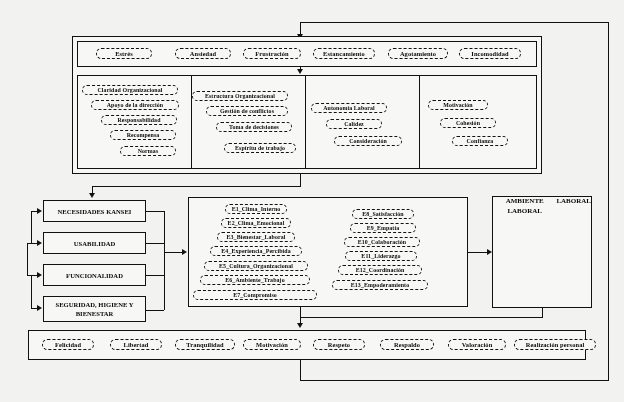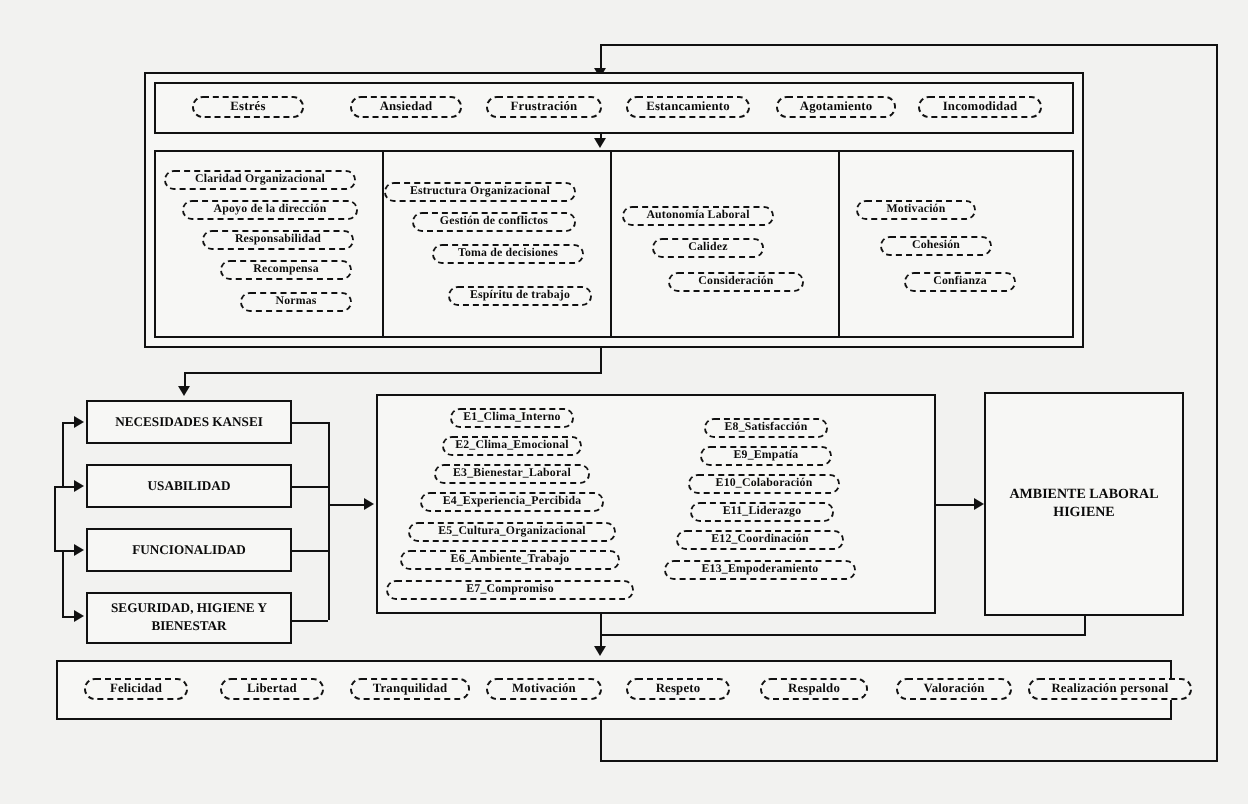--- a/index.html
+++ b/index.html
@@ -37,21 +37,21 @@
   .lbox{
     position:absolute;box-sizing:border-box;
     border:1.5px solid #111;background:#f7f7f5;
     display:flex;align-items:center;justify-content:center;
     text-align:center;font-weight:bold;font-size:6.6px;
     line-height:9px;padding:0 3px;
   }
   .rbox{
     position:absolute;box-sizing:border-box;
     border:1.5px solid #111;background:#f7f7f5;
-    display:flex;flex-direction:column;align-items:center;justify-content:center;
+    display:flex;align-items:flex-start;justify-content:center;
     text-align:center;font-weight:bold;font-size:7px;line-height:9.5px;
   }
   
   .hline{position:absolute;height:0;border-top:1.2px solid #111;}
   .vline{position:absolute;width:0;border-left:1.2px solid #111;}
   .arrow-d{position:absolute;width:0;height:0;
     border-left:3px solid transparent;border-right:3px solid transparent;
     border-top:5px solid #111;}
   .arrow-r{position:absolute;width:0;height:0;
     border-top:3px solid transparent;border-bottom:3px solid transparent;
@@ -163,21 +163,21 @@
   <div class="pill sm" style="left:344px;top:237px;width:76px;">E10_Colaboración</div>
   <div class="pill sm" style="left:345px;top:251px;width:72px;">E11_Liderazgo</div>
   <div class="pill sm" style="left:338px;top:265px;width:84px;">E12_Coordinación</div>
   <div class="pill sm" style="left:332px;top:280px;width:96px;">E13_Empoderamiento</div>
 
   <div class="hline" style="left:468px;top:252px;width:22px;"></div>
   <div class="arrow-r" style="left:487px;top:249px;"></div>
 
   <div class="rbox" style="left:492px;top:196px;width:100px;height:112px;">
     <span>AMBIENTE LABORAL</span>
-    <span>HIGIENE</span>
+    <span>LABORAL</span>
   </div>
 
   <div class="vline" style="left:542px;top:308px;height:9px;"></div>
   <div class="hline" style="left:300px;top:317px;width:243px;"></div>
 
   <div class="vline" style="left:300px;top:307px;height:10px;"></div>
   <div class="vline" style="left:300px;top:317px;height:8px;"></div>
   <div class="arrow-d" style="left:297px;top:323px;"></div>
 
   <div class="frame b15" style="left:28px;top:330px;width:558px;height:30px;"></div>

